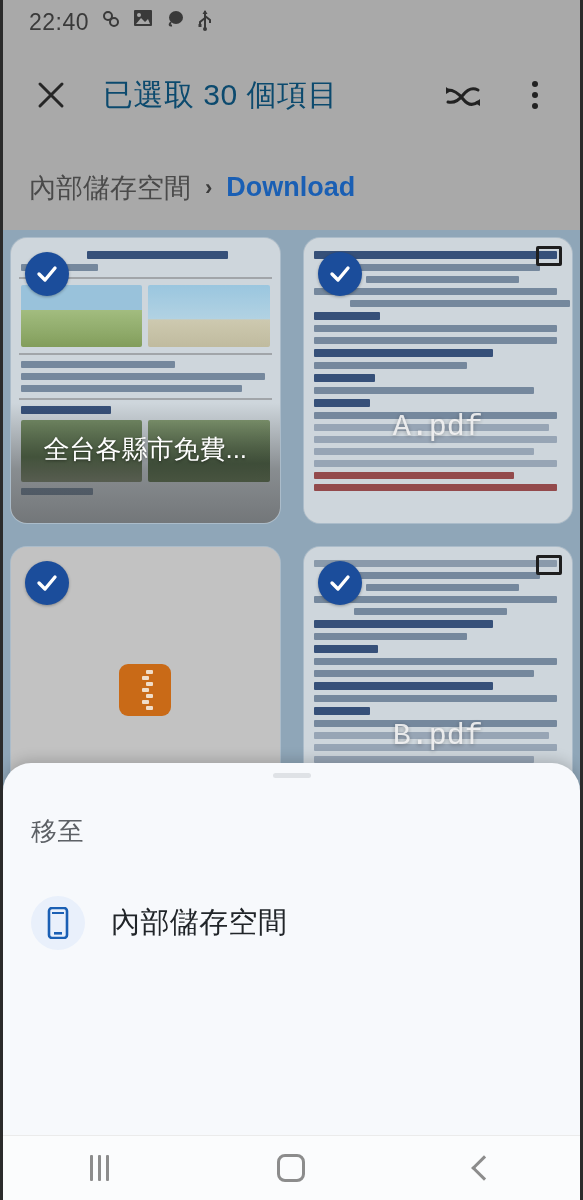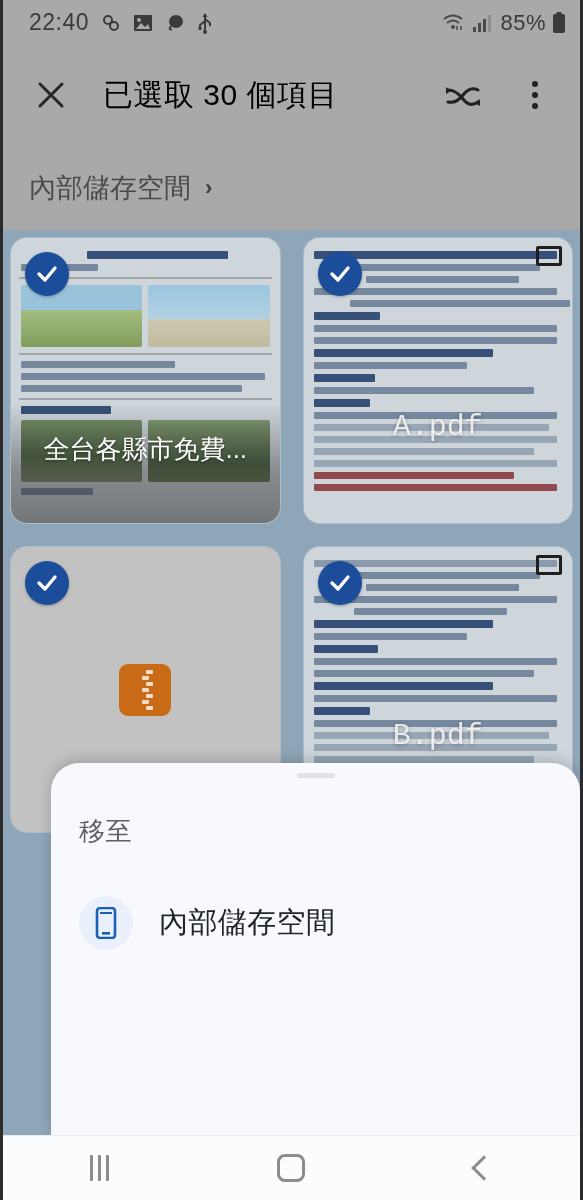--- a/index.html
+++ b/index.html
@@ -20,21 +20,21 @@
 
   
   .statusbar {
     position: absolute; top: 0; left: 0; right: 0;
     height: 45px;
     background: #a9a9a9;
     display: flex; align-items: center;
     padding: 0 14px 0 26px;
     color: #333;
   }
-  .sb-left { display: flex; align-items: center; gap: 12px; }
+  .sb-left { display: flex; align-items: flex-start; gap: 12px; }
   .sb-time { font-size: 23px; letter-spacing: 0.5px; color: #3a3a3a; }
   .sb-right { margin-left: auto; display: flex; align-items: center; gap: 6px; }
   .sb-battery-text { font-size: 22px; color: #3a3a3a; letter-spacing: 0.5px; }
   .sb-icon { display: inline-flex; align-items: center; }
   .sb-icon svg { display: block; }
 
   
   .toolbar {
     position: absolute; top: 45px; left: 0; right: 0;
     height: 100px;
@@ -43,21 +43,21 @@
     padding: 0 22px;
   }
   .tb-close {
     width: 52px; height: 52px;
     display: flex; align-items: center; justify-content: center;
     cursor: pointer;
   }
   .tb-title {
     margin-left: 26px;
     font-size: 30px;
-    color: #000000;
+    color: #0c4a6e;
     letter-spacing: 0.5px;
     white-space: nowrap;
   }
   .tb-actions { margin-left: auto; display: flex; align-items: center; gap: 26px; }
   .tb-btn {
     width: 46px; height: 46px;
     display: flex; align-items: center; justify-content: center;
     cursor: pointer;
   }
   .dots { display: flex; flex-direction: column; gap: 5px; align-items: center; }
@@ -192,21 +192,20 @@
   .check svg { display: block; }
 
   
   .sheet {
     position: absolute; left: 0; right: 0; bottom: 65px;
     height: 372px;
     background: #f7f9fc;
     border-radius: 28px 28px 0 0;
     box-shadow: 0 -3px 14px rgba(0,0,0,0.18);
     overflow: hidden;
-    margin-left: 48px;
   }
   .sheet-handle {
     width: 38px; height: 5px;
     border-radius: 3px;
     background: #dfe2e6;
     margin: 10px auto 0 auto;
   }
   .sheet-title {
     font-size: 26px; color: #5d6166;
     padding: 36px 28px 0 28px;
@@ -288,45 +287,20 @@
         <svg width="16" height="22" viewBox="0 0 16 22">
             <path d="M8 2 L8 20" stroke="#3a3a3a" stroke-width="2"></path>
             <circle cx="8" cy="20" r="2" fill="#3a3a3a"></circle>
             <path d="M8 9 L3 13 L3 16" stroke="#3a3a3a" stroke-width="2" fill="none"></path>
             <rect x="1.5" y="15" width="3" height="3" fill="#3a3a3a"></rect>
             <path d="M8 7 L13 11 L13 14" stroke="#3a3a3a" stroke-width="2" fill="none"></path>
             <polygon points="8,1 5.5,5 10.5,5" fill="#3a3a3a"></polygon>
           </svg>
       </span>
     </div>
-    <div class="sb-right">
-      <span class="sb-icon">
-        <svg width="24" height="20" viewBox="0 0 24 20">
-            <path d="M2 6 Q11 -1 20 6" stroke="#4a4a4a" stroke-width="2" fill="none"></path>
-            <path d="M5 10 Q11 5 17 10" stroke="#4a4a4a" stroke-width="2" fill="none"></path>
-            <circle cx="11" cy="14" r="2" fill="#4a4a4a"></circle>
-            <path d="M15 13 l0 4 M19 17 l0 -4" stroke="#4a4a4a" stroke-width="1.5"></path>
-          </svg>
-      </span>
-      <span class="sb-icon">
-        <svg width="22" height="20" viewBox="0 0 22 20">
-            <rect x="1" y="14" width="3" height="5" fill="#4a4a4a"></rect>
-            <rect x="6" y="10" width="3" height="9" fill="#4a4a4a"></rect>
-            <rect x="11" y="6" width="3" height="13" fill="#4a4a4a"></rect>
-            <rect x="16" y="2" width="3" height="17" fill="#8d8d8d"></rect>
-          </svg>
-      </span>
-      <span class="sb-battery-text">85%</span>
-      <span class="sb-icon">
-        <svg width="14" height="22" viewBox="0 0 14 22">
-            <rect x="4.5" y="0" width="5" height="2" fill="#3a3a3a"></rect>
-            <rect x="1" y="2" width="12" height="19" rx="2" fill="#3a3a3a"></rect>
-          </svg>
-      </span>
-    </div>
   </div>
 
   <div class="toolbar">
     <div class="tb-close">
       <svg width="32" height="32" viewBox="0 0 32 32">
           <path d="M5 5 L27 27 M27 5 L5 27" stroke="#262626" stroke-width="3" stroke-linecap="round"></path>
         </svg>
     </div>
     <div class="tb-title">已選取 30 個項目</div>
     <div class="tb-actions">
@@ -344,20 +318,21 @@
             <i></i>
             <i></i>
           </span>
       </div>
     </div>
   </div>
 
   <div class="breadcrumb">
     <span class="bc-item">內部儲存空間</span>
     <span class="bc-sep">›</span>
+    <span class="bc-item current">Download</span>
   </div>
 
   <div class="grid-area">
     <div class="grid">
 
       <div class="card">
         <div class="doc-preview">
           <div class="docline h s4" style="margin-left:70px;width:55%"></div>
           <div class="docline s4" style="width:30%"></div>
           <div class="doc-rule"></div>

